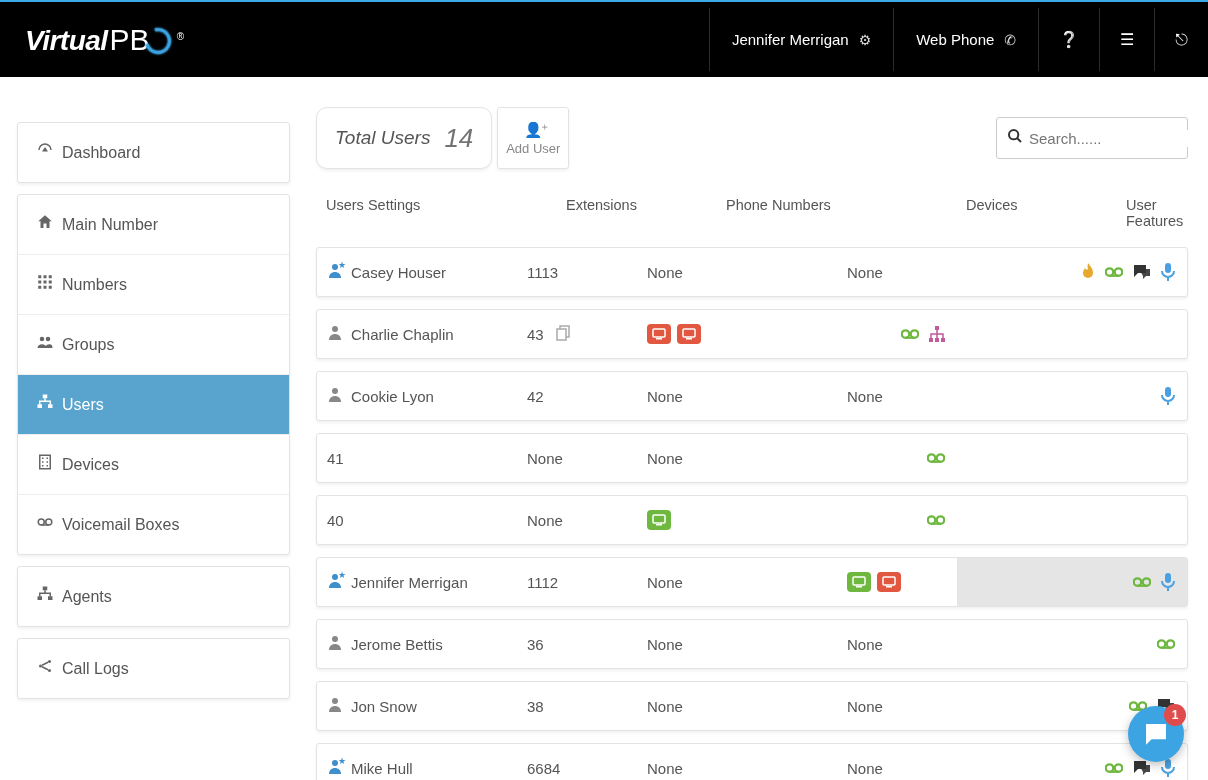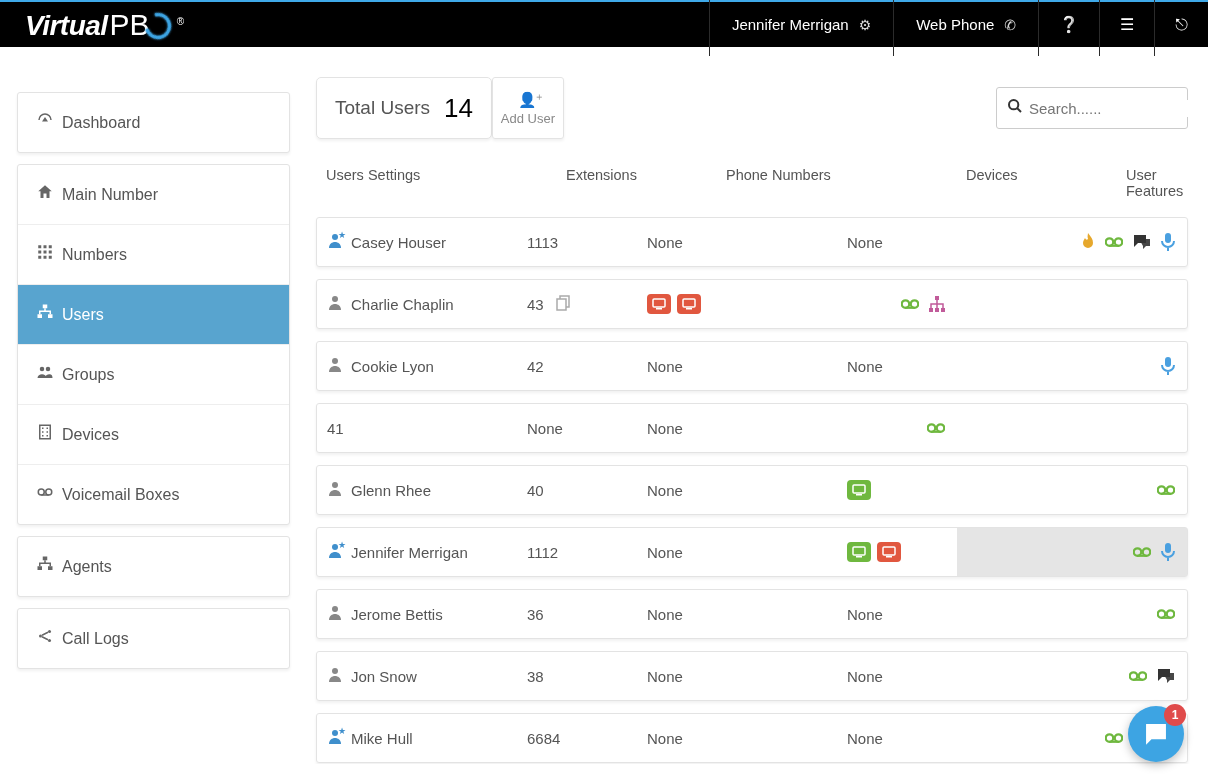--- a/index.html
+++ b/index.html
@@ -1,20 +1,20 @@
 <!DOCTYPE html>
 <html><head>
 <meta charset="utf-8">
 <style>
 * { box-sizing: border-box; margin: 0; padding: 0; }
 html, body { width: 1208px; height: 780px; font-family: "Helvetica Neue", Helvetica, Arial, sans-serif; color: #555; background: #fff; overflow: hidden; }
 
 
 .topbar {
-  height: 47px;
+  height: 77px;
   background: #000;
   border-top: 2px solid #3fa9e8;
   display: flex;
   align-items: center;
   justify-content: space-between;
   padding: 0 0 0 25px;
 }
 .logo { color: #fff; display: flex; align-items: baseline; }
 .logo-text { font-weight: 700; font-size: 28px; font-style: italic; letter-spacing: -0.5px; }
 .logo-pbx { font-weight: 300; font-size: 30px; padding-left: 2px; }
@@ -86,29 +86,31 @@
   border-left-color: #58a4cf;
 }
 
 
 .content { flex: 1; padding: 0 10px 0 26px; overflow-y: auto; overflow-x: hidden;}
 
 .top-row { display: flex; align-items: center; }
 .total-card {
   background: #fff;
   border: 1px solid #e3e3e3;
-  border-radius: 5px;
+  border-radius: 11px;
   box-shadow: 0 2px 3px rgba(0,0,0,0.06);
   height: 62px;
   display: flex;
   align-items: center;
   padding: 0 18px;
+  margin-right: 5px;
+  font-style: italic;
 }
 .total-card .lbl { font-size: 19px; color: #555; font-weight: 500; }
-.total-card .cnt { font-size: 26px; color: #000000; margin-left: 14px; font-weight: 500; }
+.total-card .cnt { font-size: 26px; color: #737373; margin-left: 14px; font-weight: 500; }
 .add-user {
   background: #fff;
   border: 1px solid #e3e3e3;
   border-radius: 3px;
   box-shadow: 0 2px 3px rgba(0,0,0,0.06);
   height: 62px;
   width: 72px;
   display: flex;
   flex-direction: column;
   align-items: center;
@@ -256,36 +258,36 @@
               <rect x="17" y="3" width="4" height="4"></rect>
               <rect x="3" y="10" width="4" height="4"></rect>
               <rect x="10" y="10" width="4" height="4"></rect>
               <rect x="17" y="10" width="4" height="4"></rect>
               <rect x="3" y="17" width="4" height="4"></rect>
               <rect x="10" y="17" width="4" height="4"></rect>
               <rect x="17" y="17" width="4" height="4"></rect>
             </svg></span>
           <span>Numbers</span>
         </div>
+        <div class="side-item">
+          <span class="nav-ico"><svg width="18" height="18" viewBox="0 0 24 24" fill="currentColor">
+              <circle cx="8" cy="8" r="3"></circle>
+              <circle cx="16" cy="8" r="3"></circle>
+              <path d="M2 20c0-3 3-5 6-5s6 2 6 5M12 20c0-3 3-5 6-5s4 2 4 5"></path>
+            </svg></span>
+          <span>Groups</span>
+        </div>
         <div class="side-item active">
           <span class="nav-ico"><svg width="18" height="18" viewBox="0 0 24 24" fill="currentColor">
               <rect x="9" y="2" width="6" height="5"></rect>
               <rect x="2" y="15" width="6" height="5"></rect>
               <rect x="16" y="15" width="6" height="5"></rect>
               <path d="M12 7v4H5v4M12 11h7v4" stroke="currentColor" stroke-width="2" fill="none"></path>
             </svg></span>
           <span>Users</span>
-        </div>
-        <div class="side-item">
-          <span class="nav-ico"><svg width="18" height="18" viewBox="0 0 24 24" fill="currentColor">
-              <circle cx="8" cy="8" r="3"></circle>
-              <circle cx="16" cy="8" r="3"></circle>
-              <path d="M2 20c0-3 3-5 6-5s6 2 6 5M12 20c0-3 3-5 6-5s4 2 4 5"></path>
-            </svg></span>
-          <span>Groups</span>
         </div>
         <div class="side-item">
           <span class="nav-ico"><svg width="18" height="18" viewBox="0 0 24 24" fill="currentColor">
               <rect x="5" y="3" width="14" height="18" fill="none" stroke="currentColor" stroke-width="2"></rect>
               <rect x="8" y="6" width="2" height="2"></rect>
               <rect x="14" y="6" width="2" height="2"></rect>
               <rect x="8" y="11" width="2" height="2"></rect>
               <rect x="14" y="11" width="2" height="2"></rect>
               <rect x="8" y="16" width="2" height="2"></rect>
               <rect x="14" y="16" width="2" height="2"></rect>
@@ -490,27 +492,20 @@
             <span class="f-btn f-green">
               <svg width="18" height="14" viewBox="0 0 24 14">
                 <circle cx="6" cy="7" r="5" fill="none" stroke="currentColor" stroke-width="3"></circle>
                 <circle cx="18" cy="7" r="5" fill="none" stroke="currentColor" stroke-width="3"></circle>
                 <line x1="6" y1="12" x2="18" y2="12" stroke="currentColor" stroke-width="3"></line>
               </svg>
             </span>
           </div>
         </div>
         <div class="row">
-          <div class="cell name-cell ">
-            <span class="uic"><svg width="16" height="16" viewBox="0 0 16 16" fill="currentColor">
-                <circle cx="8" cy="5" r="3"></circle>
-                <path d="M2 16c0-4 3-6 6-6s6 2 6 6"></path>
-              </svg></span>
-            <span>Glenn Rhee</span>
-          </div>
           <div class="cell">
             <span>40</span>
           </div>
           <div class="cell phone-cell">
             <span class="none-txt">None</span>
           </div>
           <div class="cell devices-cell">
             <span class="dev-badge dev-green">
               <svg width="14" height="12" viewBox="0 0 14 12">
                 <rect x="1" y="1" width="12" height="8" rx="1" fill="none" stroke="#fff" stroke-width="1.5"></rect>

